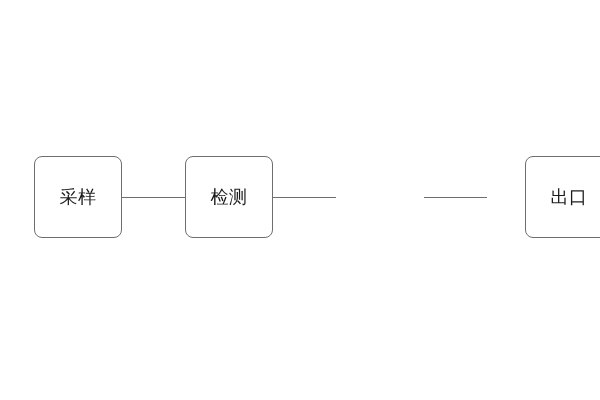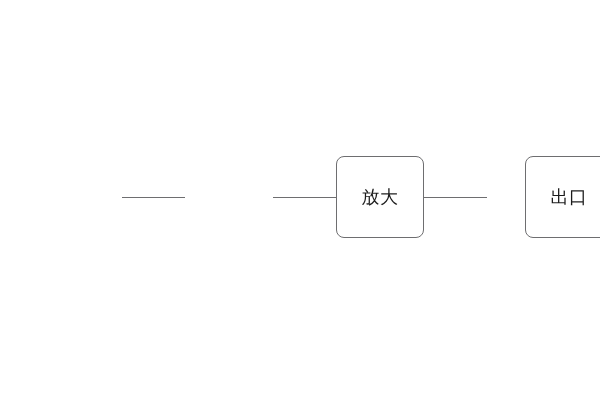--- a/index.html
+++ b/index.html
@@ -60,29 +60,32 @@
   .conn-1 { left: 273px; width: 63px; }
   .conn-2 { left: 424px; width: 63px; }
 </style>
 </head>
 <body>
 
 <div id="canvas">
 
   <div class="flow-row">
 
+    <div class="node node-0">
+      <span class="node-label">采样</span>
+    </div>
 
     <div class="connector conn-0"></div>
 
+    <div class="node node-1">
+      <span class="node-label">检测</span>
+    </div>
 
     <div class="connector conn-1"></div>
 
-    <div class="node node-2">
-      <span class="node-label">放大</span>
-    </div>
 
     <div class="connector conn-2"></div>
 
     <div class="node node-3">
       <span class="node-label">出口</span>
     </div>
 
   </div>
 
 </div>

